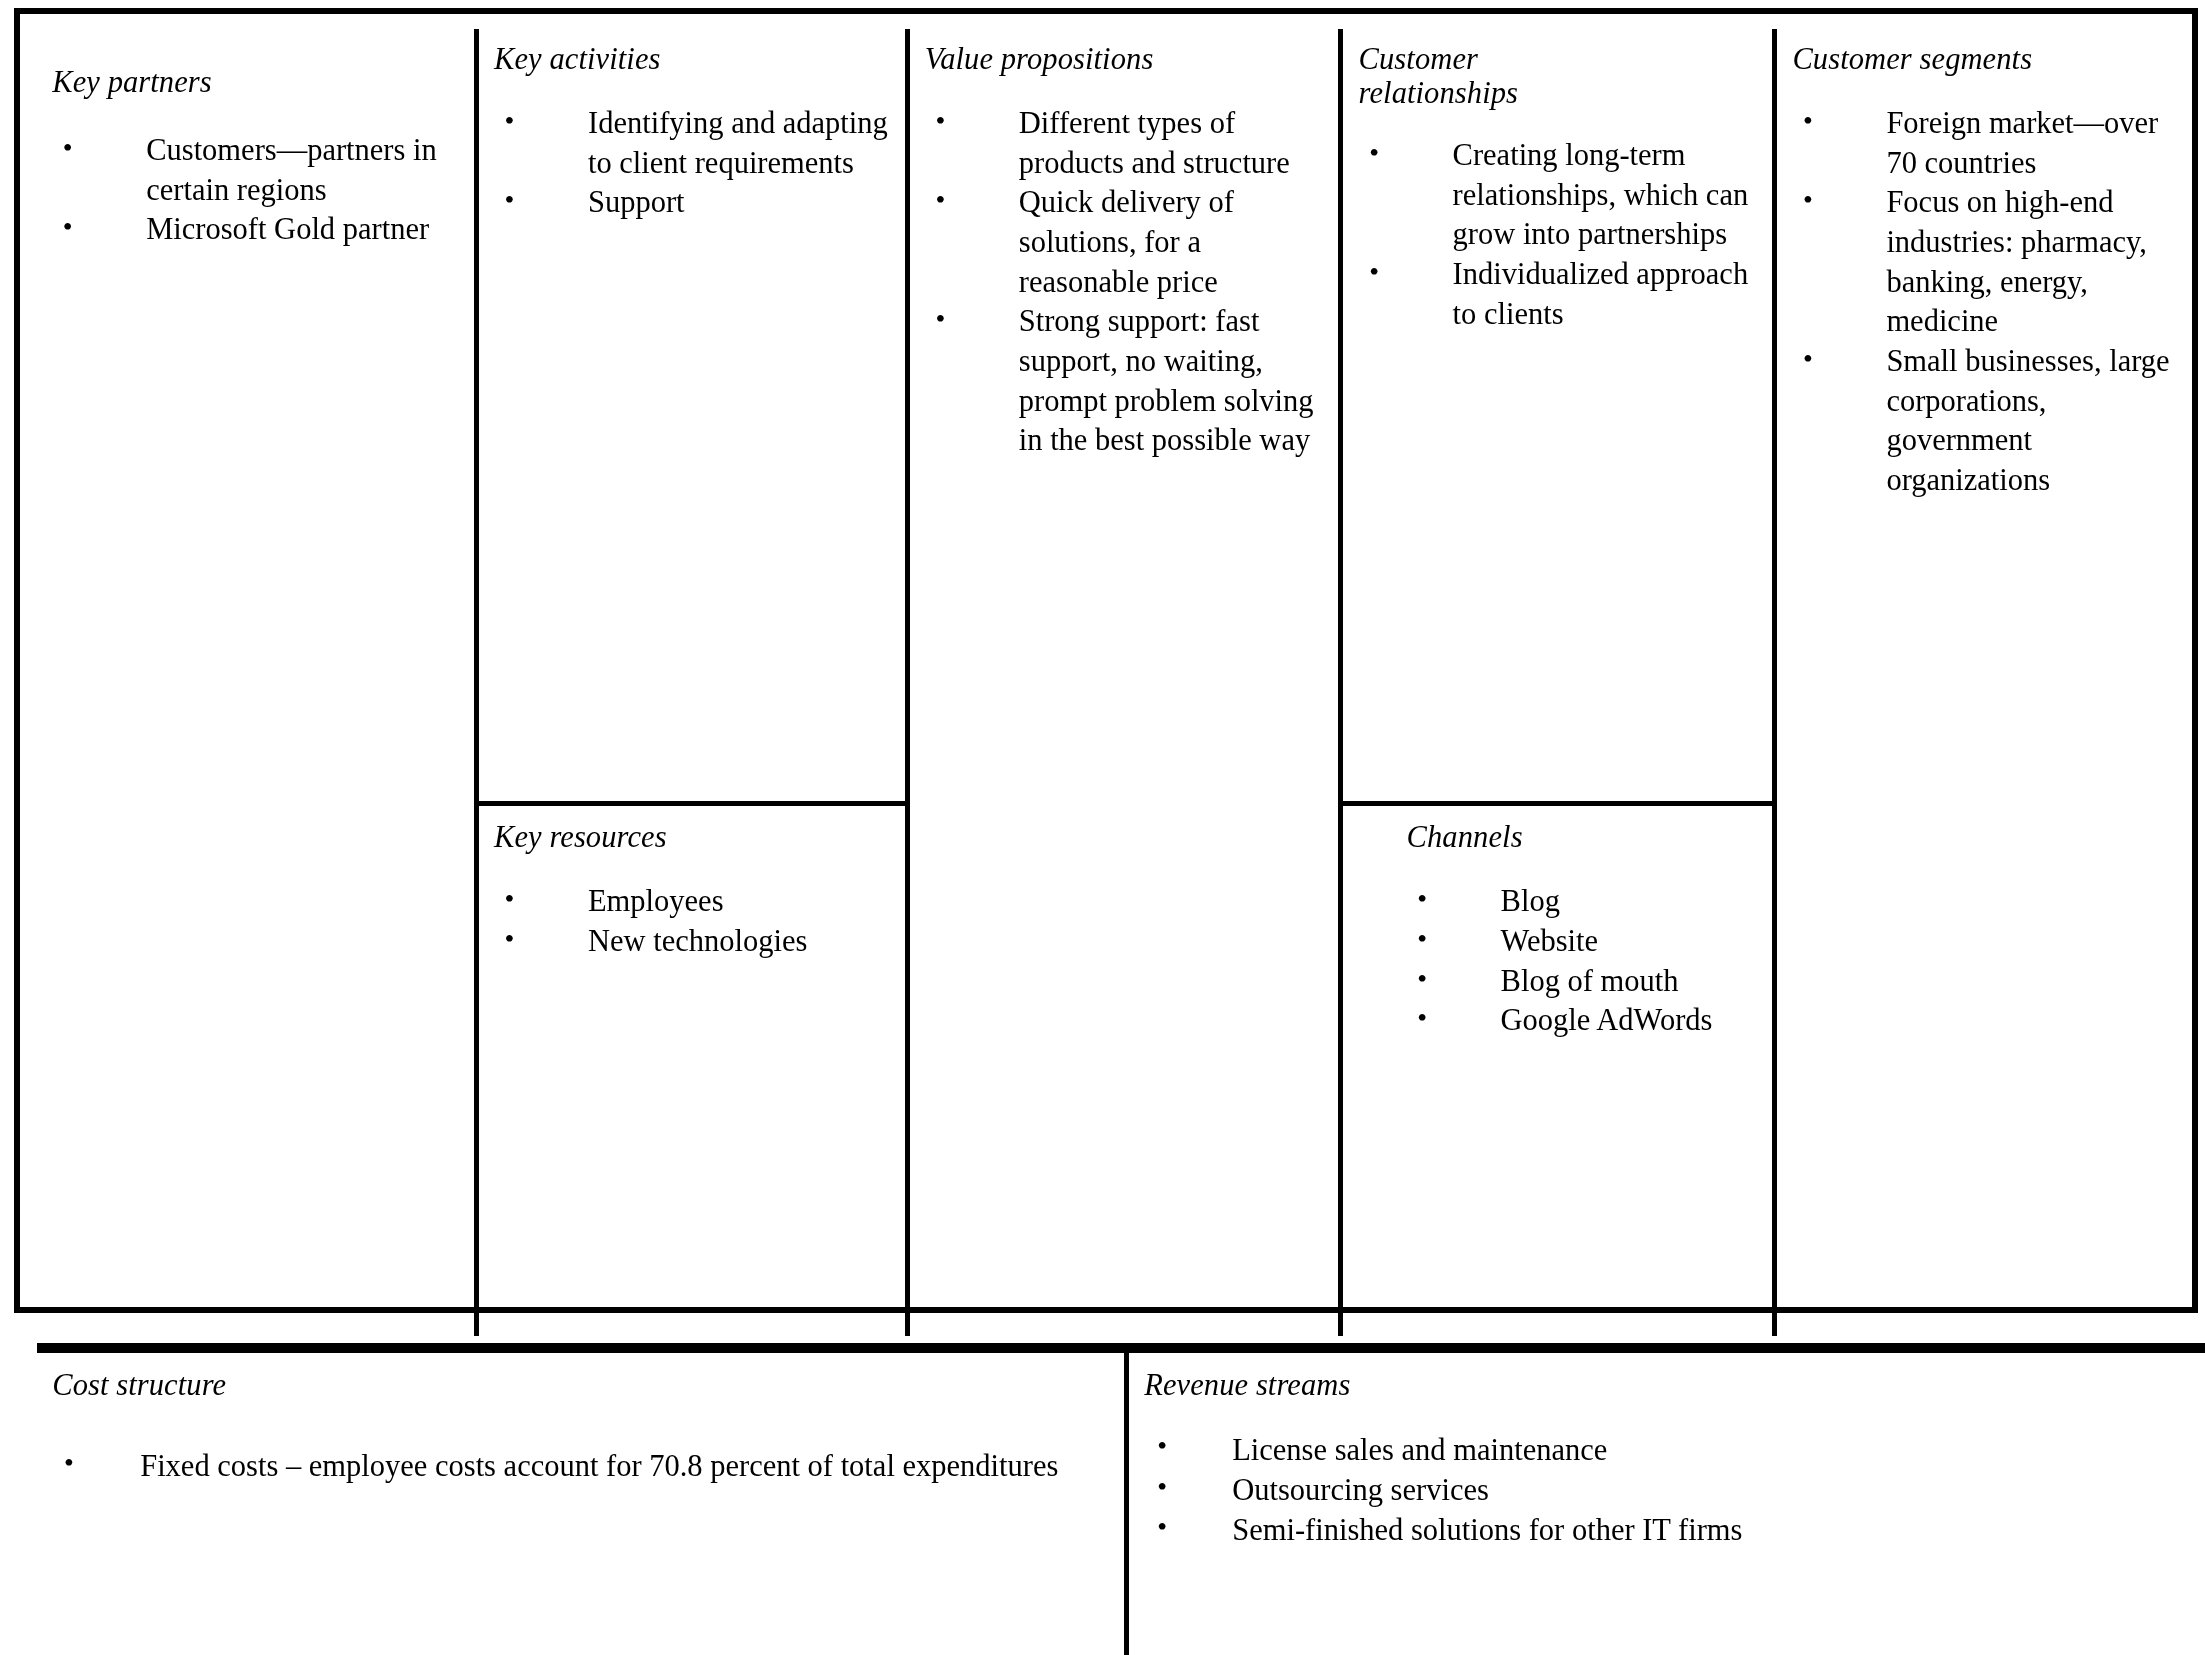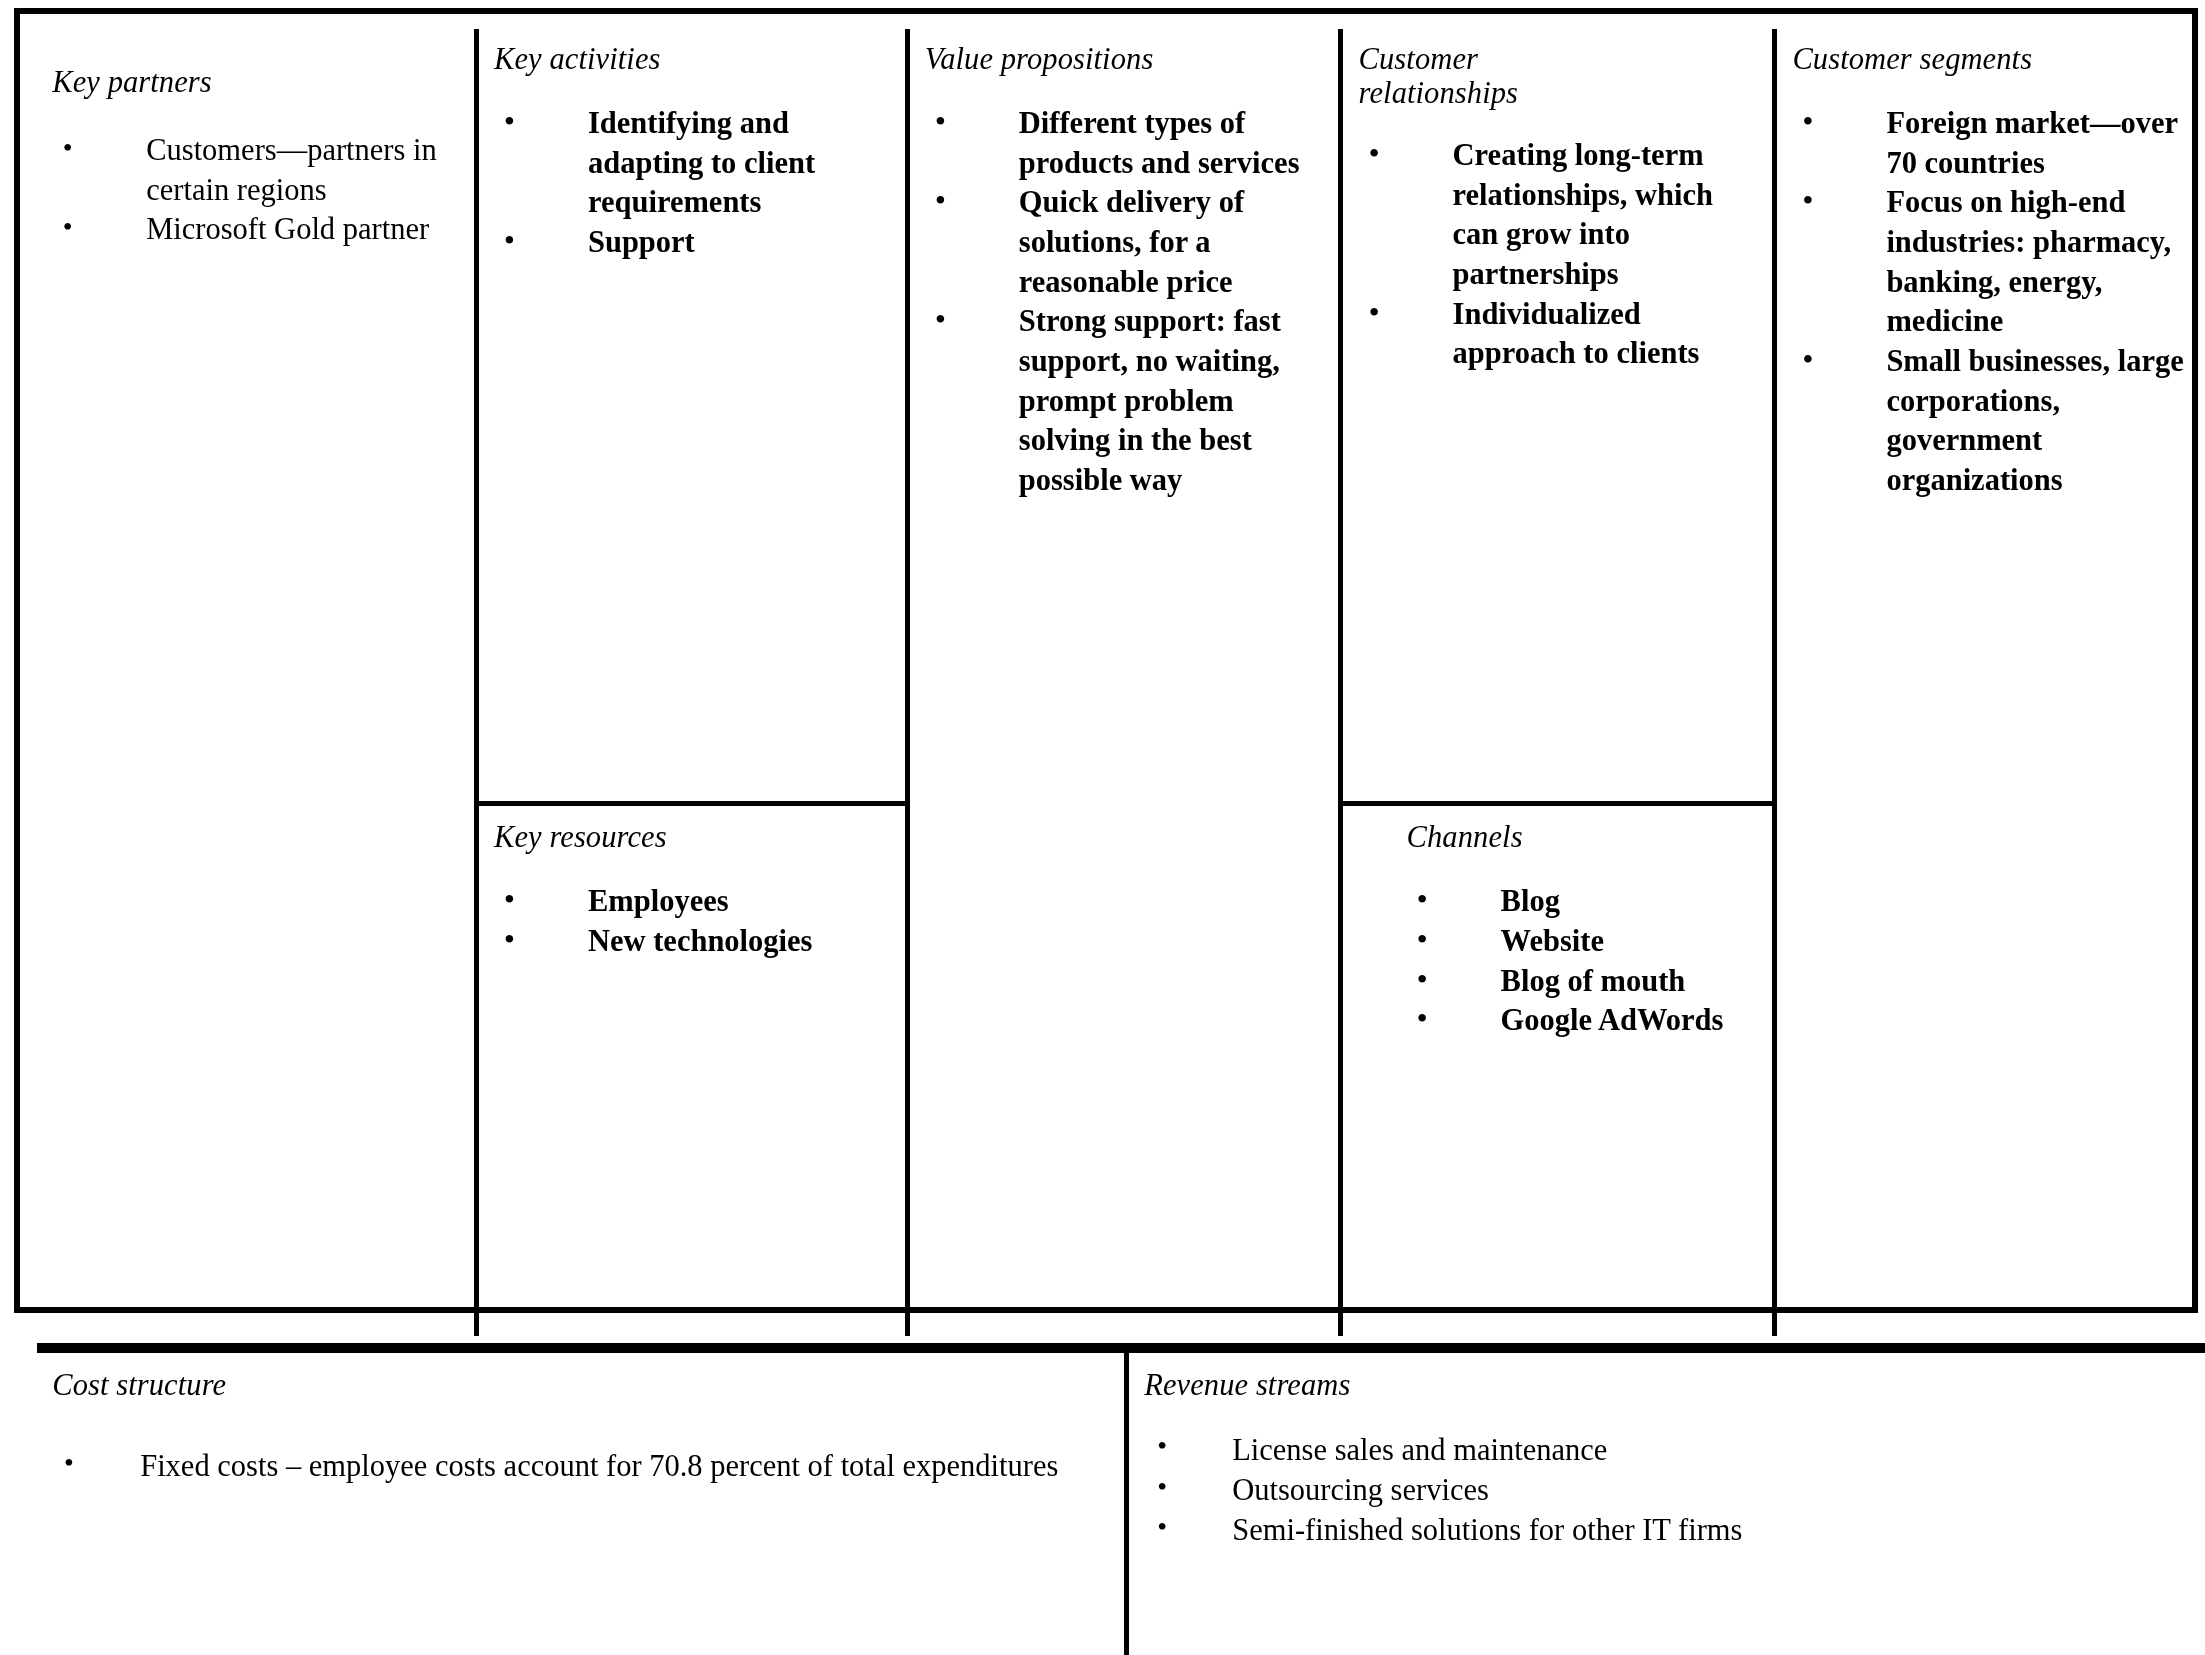--- a/index.html
+++ b/index.html
@@ -77,21 +77,21 @@
     letter-spacing: 0.1px;
     margin: 0 0 0 0;
     white-space: pre-line;
   }
 
   ul.bullets {
     list-style: none;
     margin: 32px 0 0 0;
     padding: 0;
   }
-  ul.bullets.tight { margin-top: 28px; font-weight: bold; }
+  ul.bullets.tight { margin-top: 28px; }
 
   ul.bullets li {
     position: relative;
     font-size: 30.5px;
     line-height: 1.30;
     margin: 0 0 0 0;
     padding-left: 94px;
     text-indent: 0;
   }
   ul.bullets li::before {
@@ -184,21 +184,21 @@
             </ul>
           </div>
         </div>
       </div>
 
       <div class="col col-vp sep-left">
         <div class="cell" style="height:100%;">
           <div class="cell-inner" style="padding-top:13px;">
             <div class="section-title">Value propositions</div>
             <ul class="bullets tight">
-              <li>Different types of products and services</li>
+              <li>Different types of products and structure</li>
               <li>Quick delivery of solutions, for a reasonable price</li>
               <li>Strong support: fast support, no waiting, prompt problem solving in the best possible way</li>
             </ul>
           </div>
         </div>
       </div>
 
       <div class="col col-cr sep-left">
         <div class="cell" style="height:773px;">
           <div class="cell-inner" style="padding-top:13px;">

